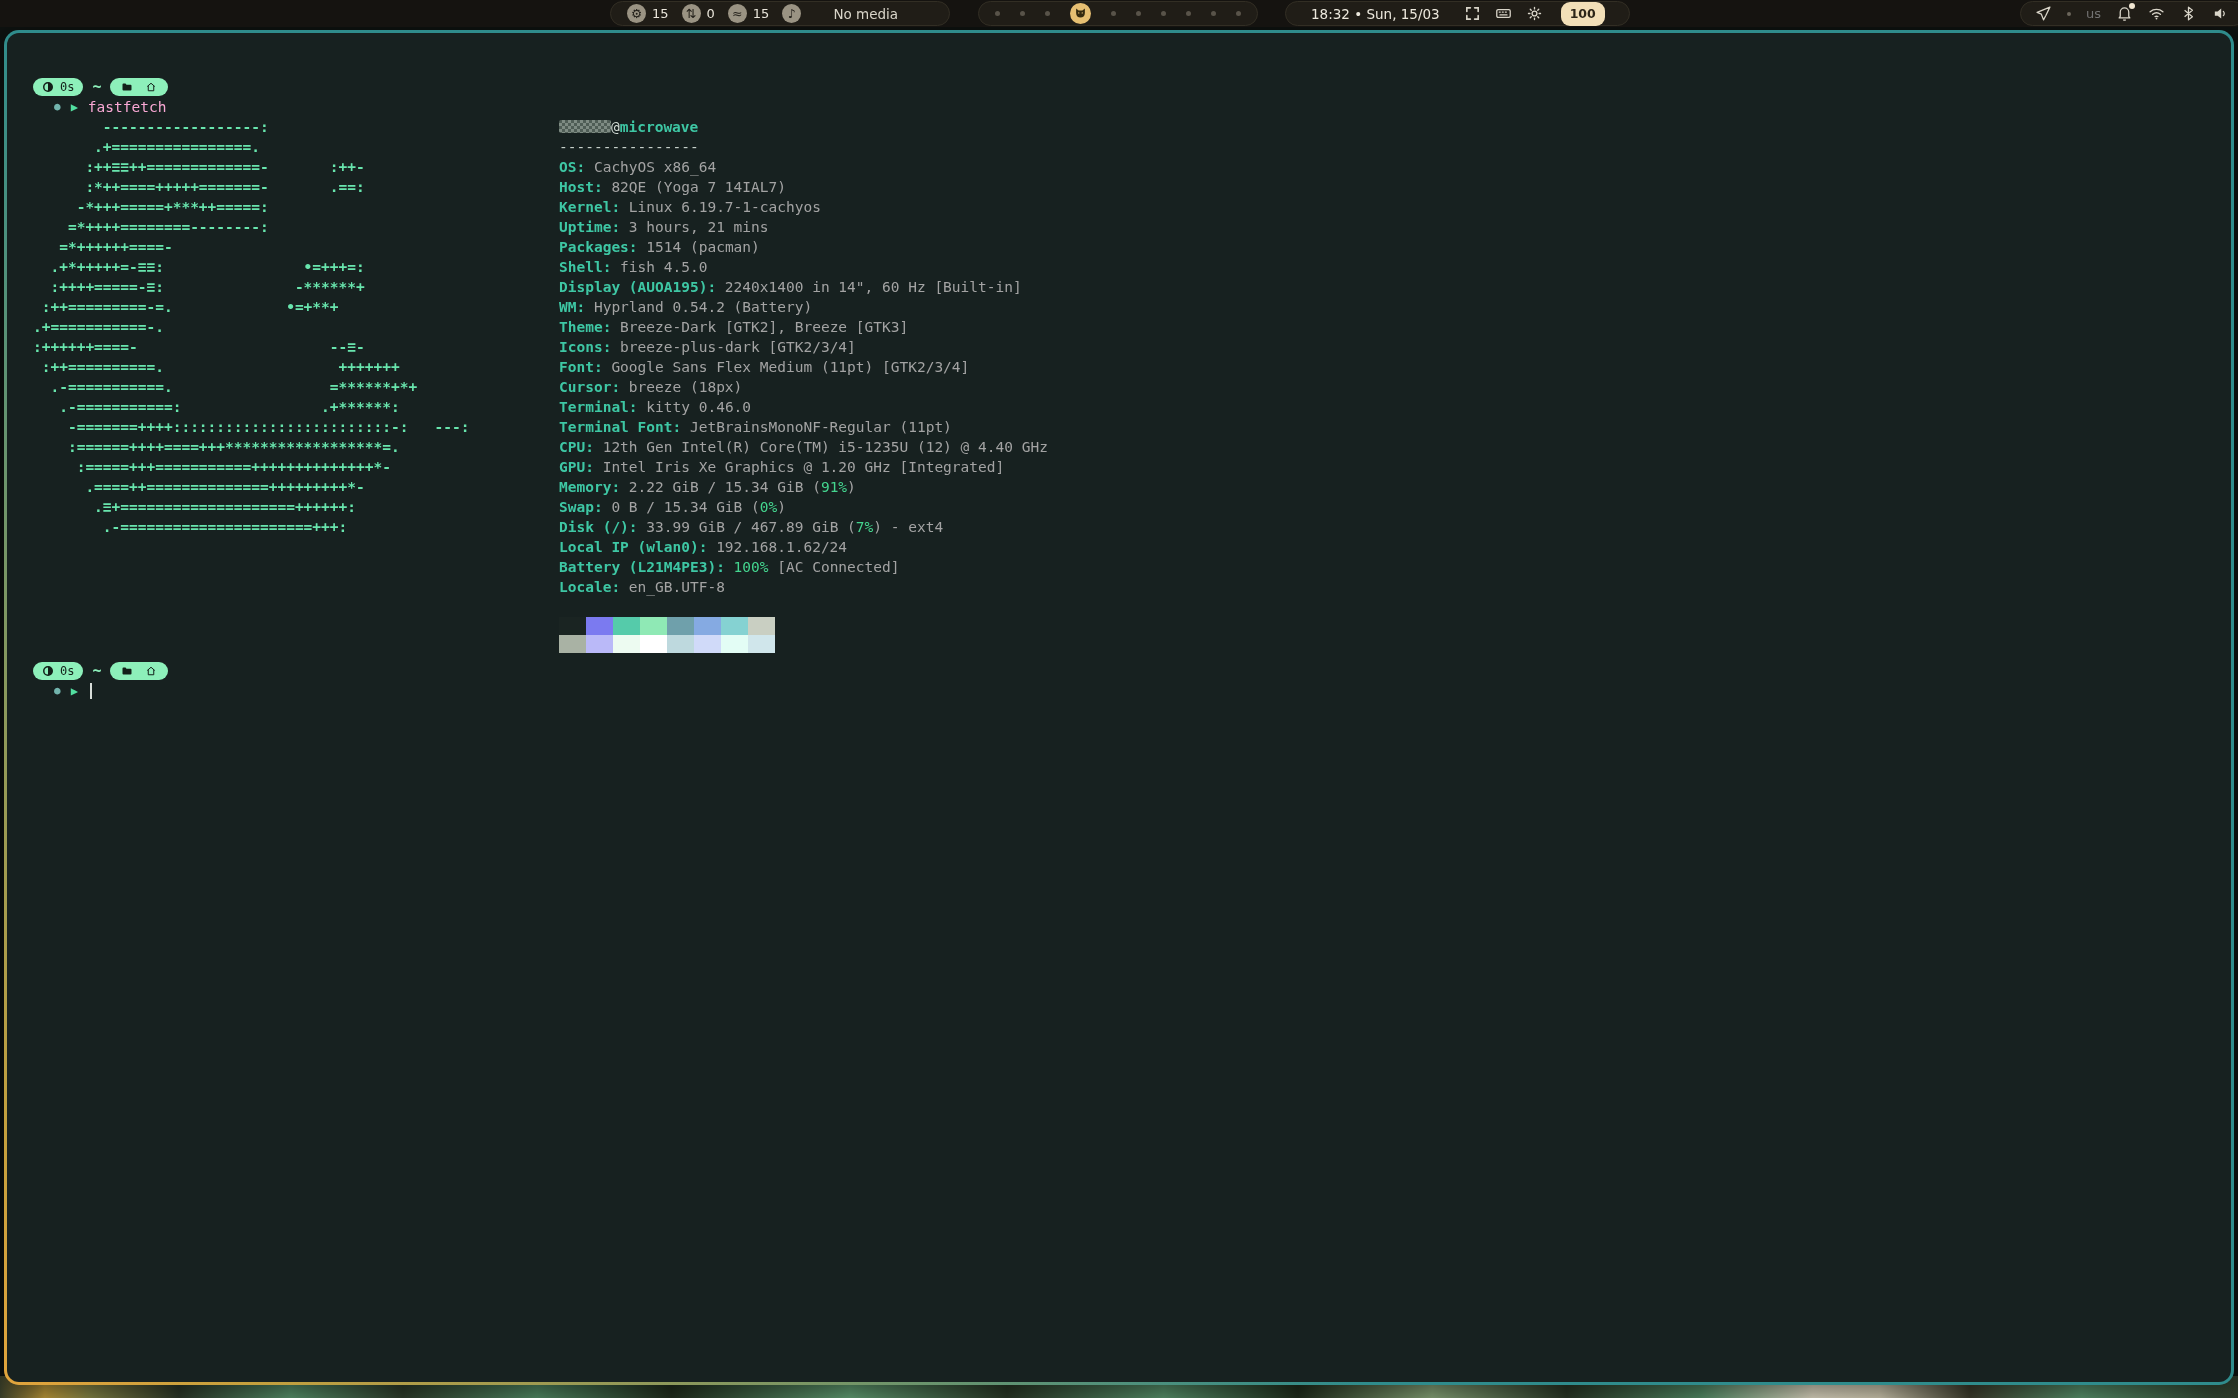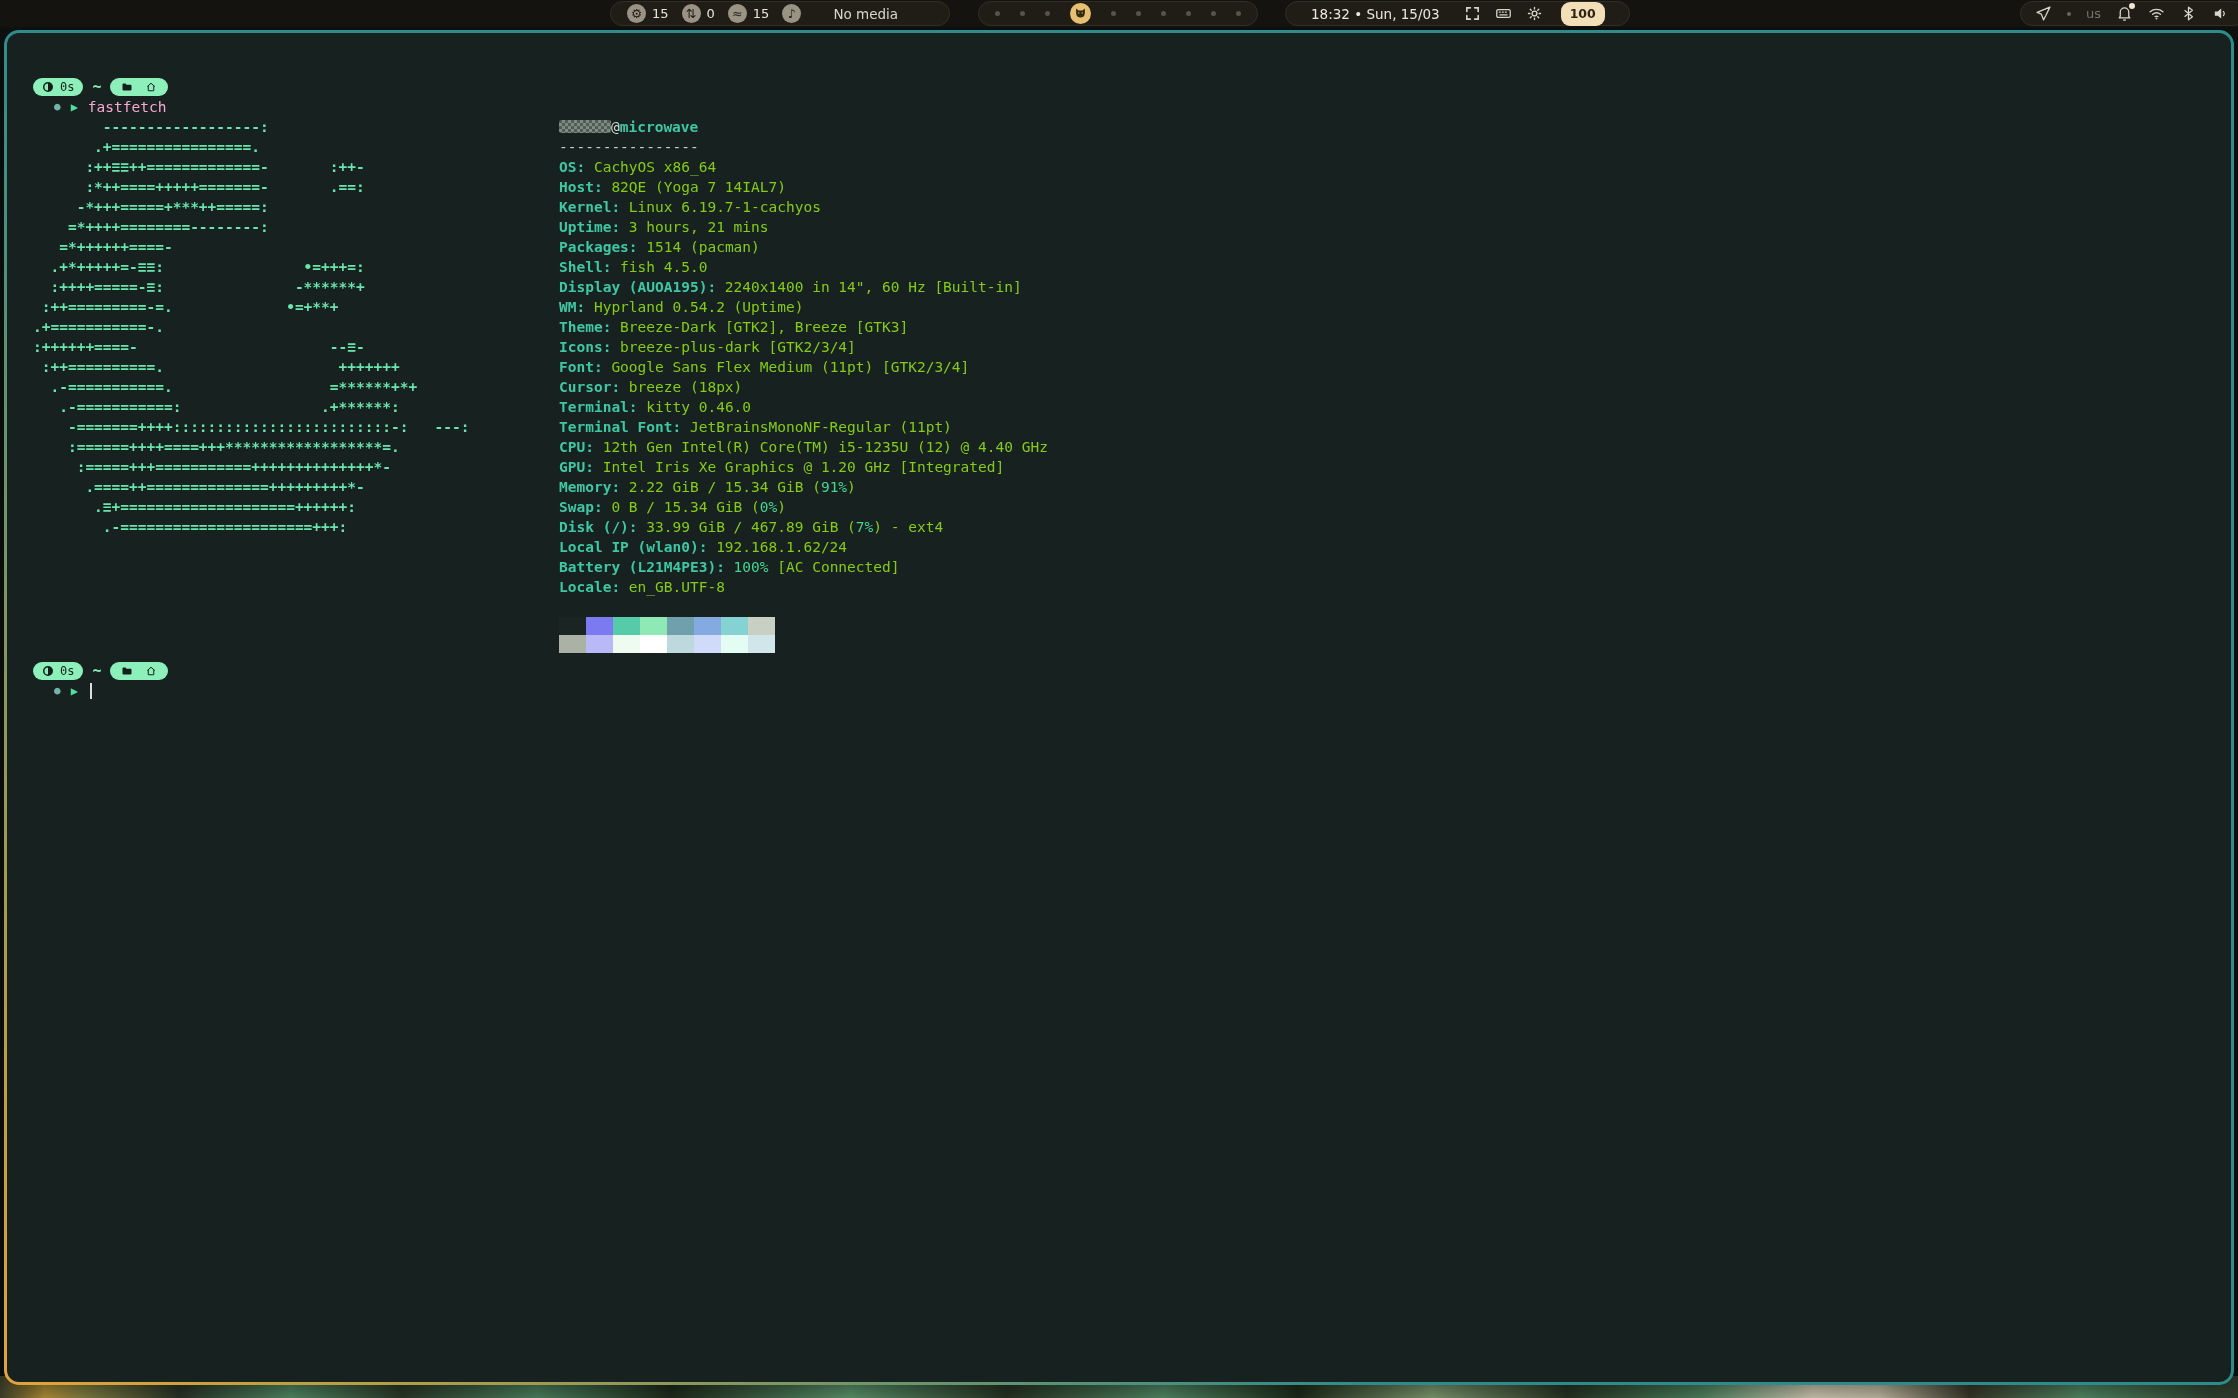--- a/index.html
+++ b/index.html
@@ -119,21 +119,21 @@
   .redacted {
     display: inline-block; width: 52px; height: 13px; border-radius: 2px;
     background: repeating-conic-gradient(#7e8b83 0% 25%, #4f5d56 0% 50%);
     background-size: 6px 6px; vertical-align: -1px; filter: blur(.5px);
   }
   .at { color: #d3dcd6; }
   .host { color: #3ec7a4; font-weight: bold; }
   .ff-sep { height: 20px; color: #c6d0ca; white-space: pre; }
   .iline { height: 20px; white-space: pre; }
   .ff-label { color: #3ec7a4; font-weight: bold; }
-  .ff-val { color: #84cc16; }
+  .ff-val { color: #a3a3a3; }
   .ff-hl { color: #44d68f; }
   .palette { margin-top: 20px; }
   .pal-row { height: 18px; font-size: 0; line-height: 0; }
   .pal { display: inline-block; width: 27px; height: 18px; }
 </style>
 </head>
 <body>
 
 <div class="wallpaper"></div>
 <div class="side-sliver left"></div>
@@ -328,21 +328,21 @@
             <div class="iline"><span class="ff-label">Kernel:</span><span class="ff-val"> Linux 6.19.7-1-cachyos</span><span class="ff-hl"></span><span class="ff-val"></span></div>
 
             <div class="iline"><span class="ff-label">Uptime:</span><span class="ff-val"> 3 hours, 21 mins</span><span class="ff-hl"></span><span class="ff-val"></span></div>
 
             <div class="iline"><span class="ff-label">Packages:</span><span class="ff-val"> 1514 (pacman)</span><span class="ff-hl"></span><span class="ff-val"></span></div>
 
             <div class="iline"><span class="ff-label">Shell:</span><span class="ff-val"> fish 4.5.0</span><span class="ff-hl"></span><span class="ff-val"></span></div>
 
             <div class="iline"><span class="ff-label">Display (AUOA195):</span><span class="ff-val"> 2240x1400 in 14", 60 Hz [Built-in]</span><span class="ff-hl"></span><span class="ff-val"></span></div>
 
-            <div class="iline"><span class="ff-label">WM:</span><span class="ff-val"> Hyprland 0.54.2 (Uptime)</span><span class="ff-hl"></span><span class="ff-val"></span></div>
+            <div class="iline"><span class="ff-label">WM:</span><span class="ff-val"> Hyprland 0.54.2 (Battery)</span><span class="ff-hl"></span><span class="ff-val"></span></div>
 
             <div class="iline"><span class="ff-label">Theme:</span><span class="ff-val"> Breeze-Dark [GTK2], Breeze [GTK3]</span><span class="ff-hl"></span><span class="ff-val"></span></div>
 
             <div class="iline"><span class="ff-label">Icons:</span><span class="ff-val"> breeze-plus-dark [GTK2/3/4]</span><span class="ff-hl"></span><span class="ff-val"></span></div>
 
             <div class="iline"><span class="ff-label">Font:</span><span class="ff-val"> Google Sans Flex Medium (11pt) [GTK2/3/4]</span><span class="ff-hl"></span><span class="ff-val"></span></div>
 
             <div class="iline"><span class="ff-label">Cursor:</span><span class="ff-val"> breeze (18px)</span><span class="ff-hl"></span><span class="ff-val"></span></div>
 
             <div class="iline"><span class="ff-label">Terminal:</span><span class="ff-val"> kitty 0.46.0</span><span class="ff-hl"></span><span class="ff-val"></span></div>

